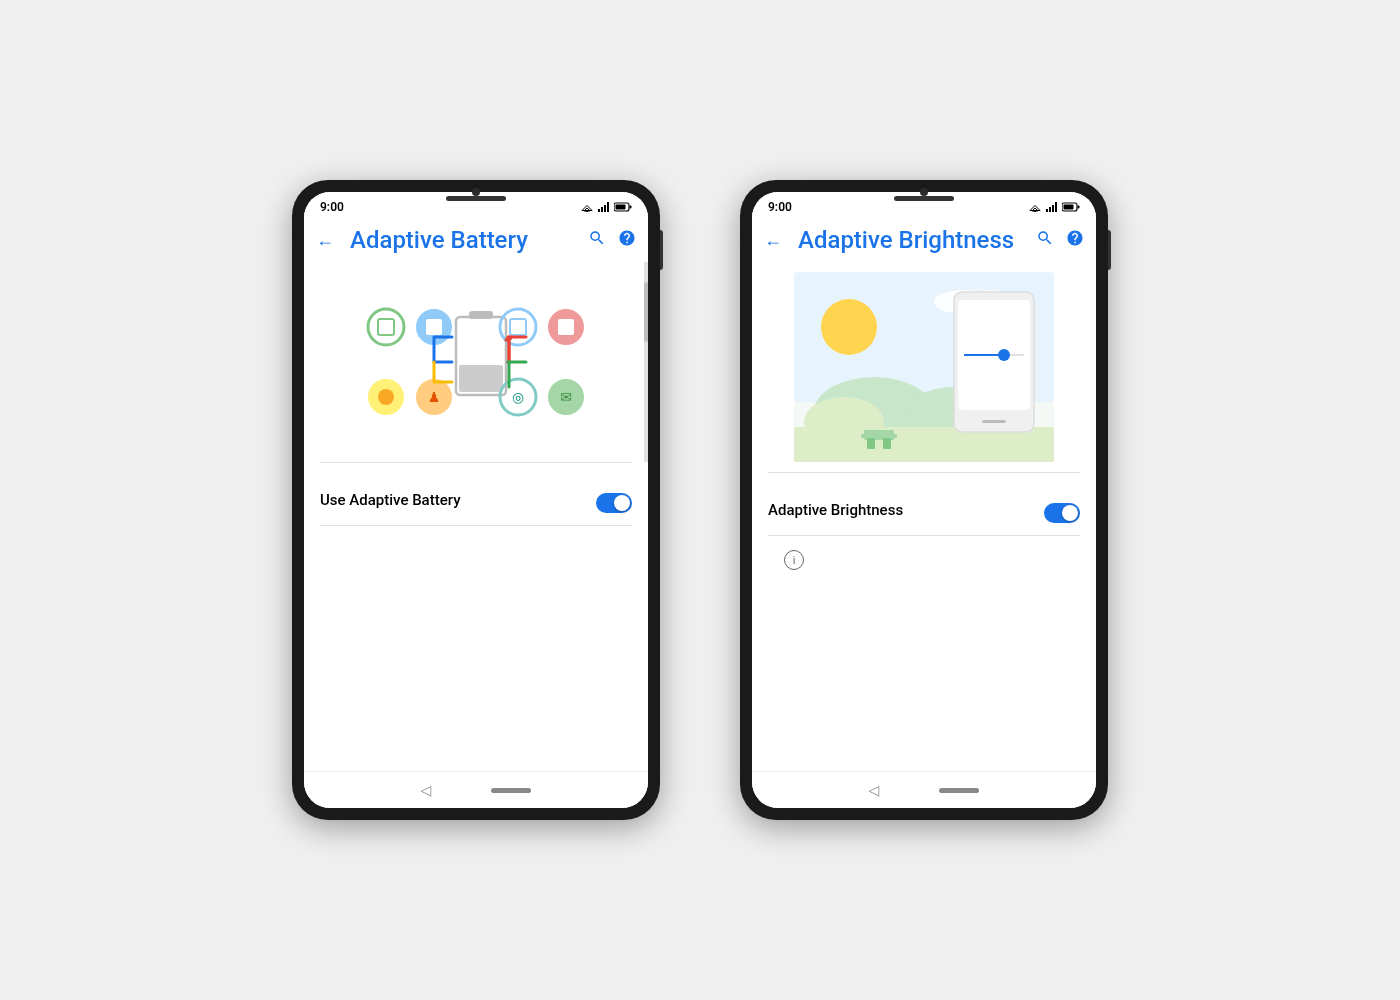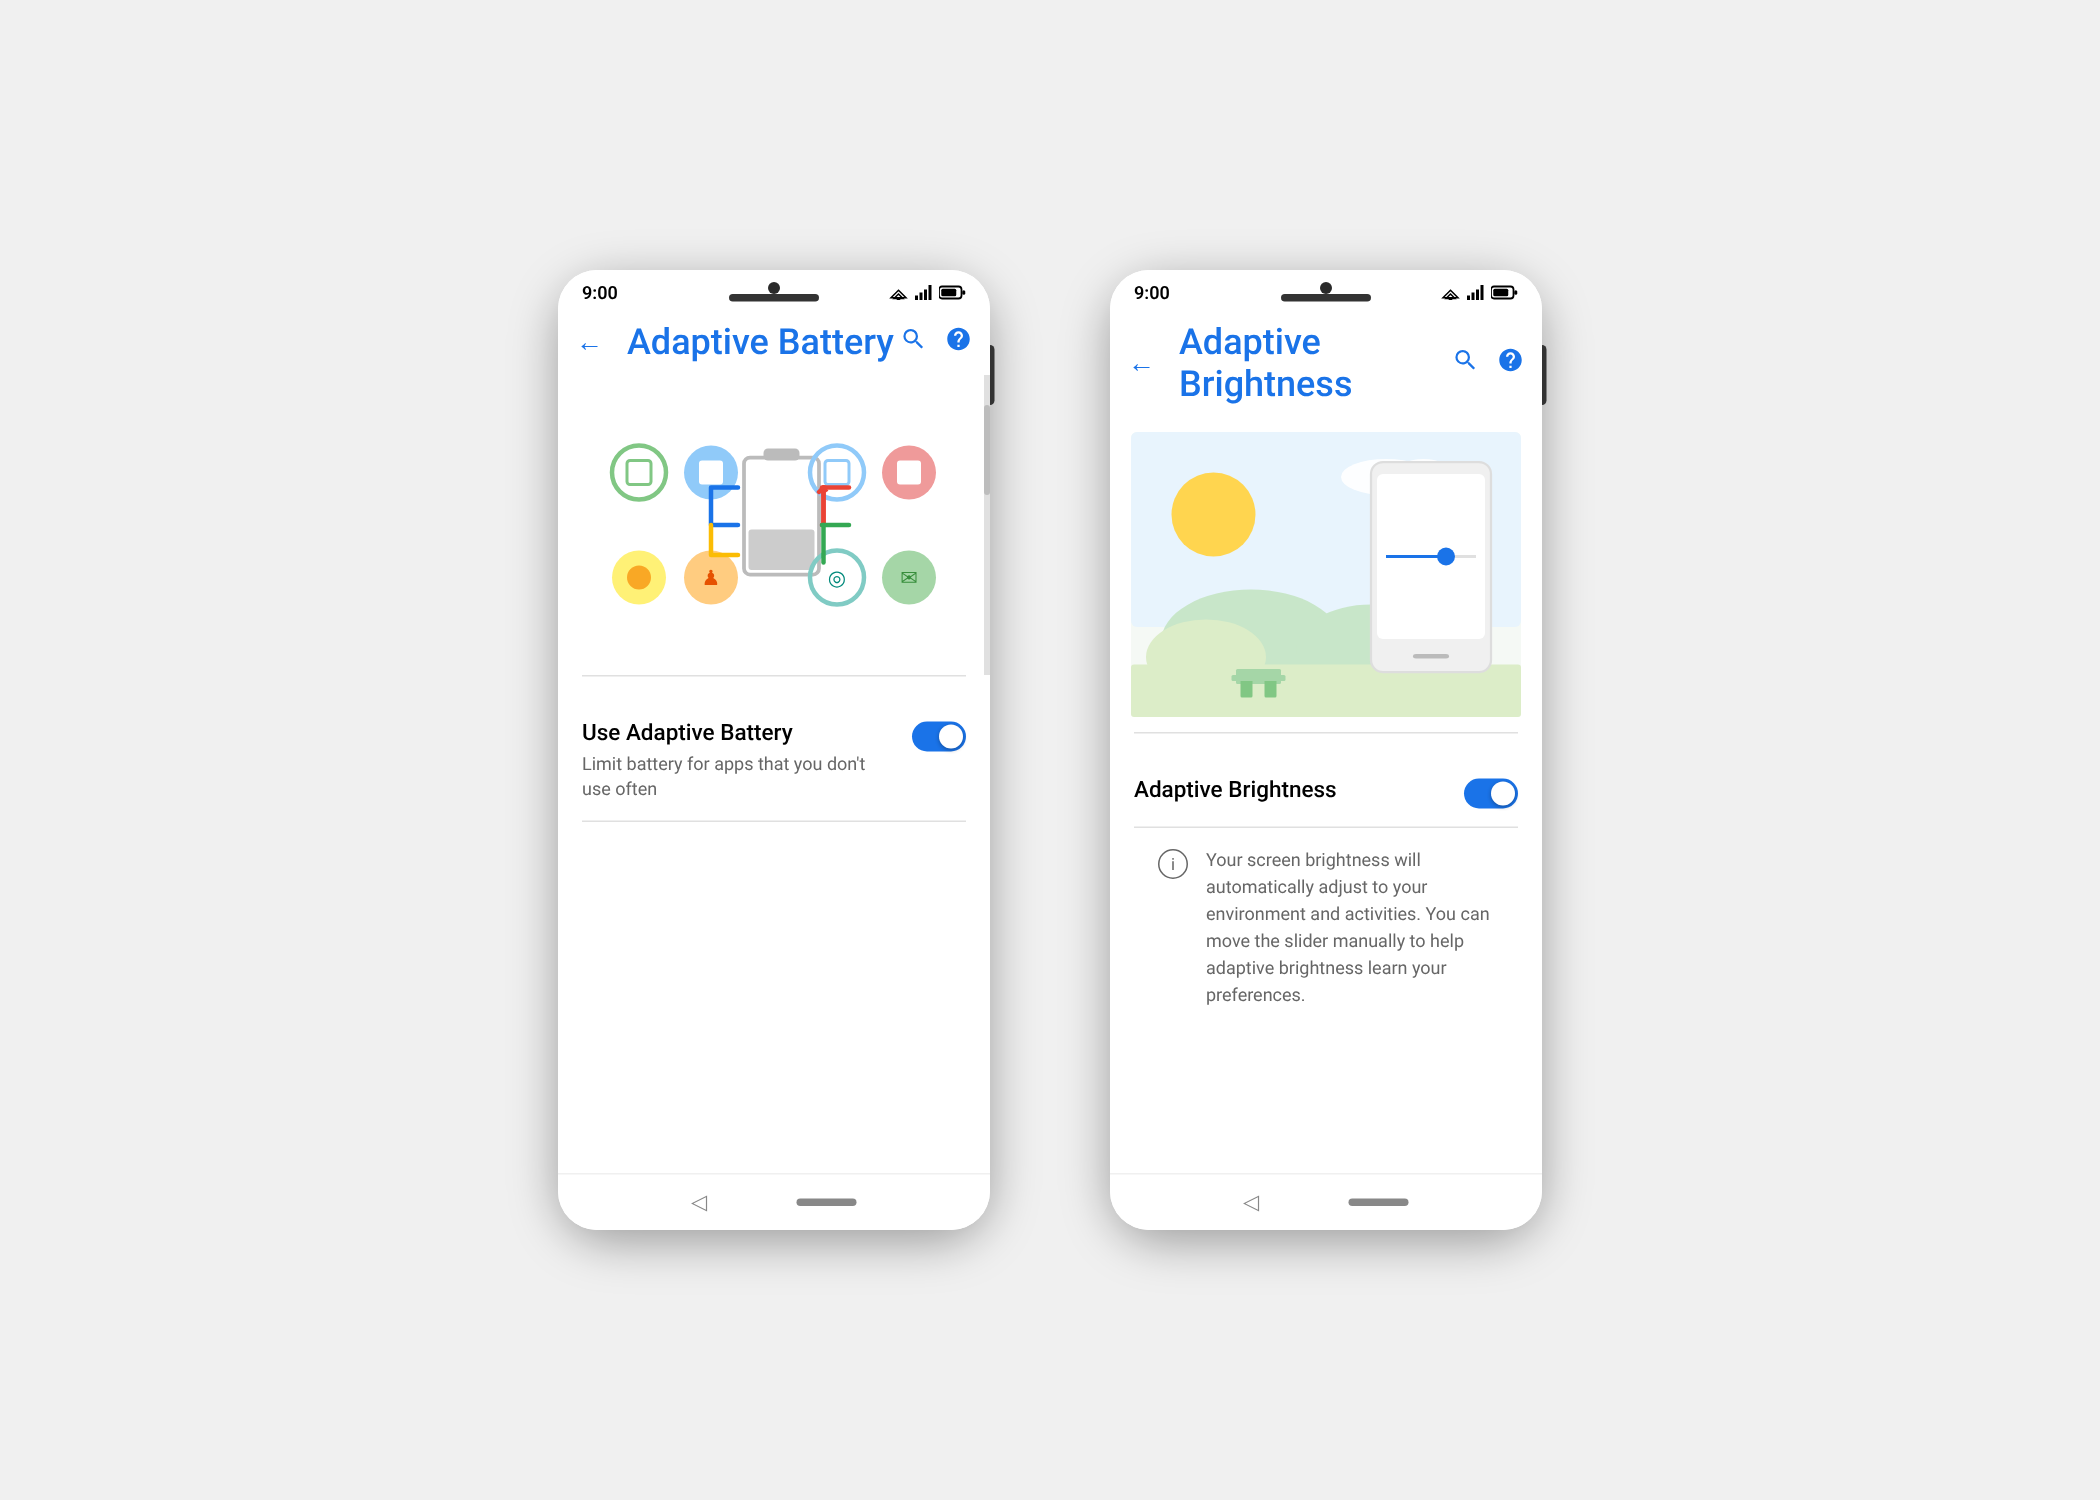--- a/index.html
+++ b/index.html
@@ -15,24 +15,25 @@
 
     .phones-container {
       display: flex;
       gap: 80px;
       align-items: center;
       justify-content: center;
     }
 
     
     .phone {
-      width: 288px;
+      width: 368px;
       height: 640px;
       background: #1a1a1a;
       border-radius: 36px;
+      padding: 12px;
       box-shadow: 0 8px 32px rgba(0,0,0,0.35);
       position: relative;
     }
 
     .phone-inner {
       width: 100%;
       height: 100%;
       background: #fff;
       border-radius: 26px;
       overflow: hidden;
@@ -373,21 +374,20 @@
         </div>
 
       </div>
 
       <div style="height:1px; background:#e0e0e0; margin: 0 16px;"></div>
 
       <div class="settings-section">
         <div class="settings-item">
           <div class="settings-item-text">
             <div class="settings-item-title">Use Adaptive Battery</div>
-            <div class="settings-item-desc">Limit battery for apps that you don't use often</div>
           </div>
           <div class="toggle on">
             <div class="toggle-knob"></div>
           </div>
         </div>
       </div>
 
       <div class="nav-bar">
         <span class="nav-back">◁</span>
         <div class="nav-home"></div>
@@ -483,21 +483,20 @@
           <div class="settings-item-text">
             <div class="settings-item-title">Adaptive Brightness</div>
           </div>
           <div class="toggle on">
             <div class="toggle-knob"></div>
           </div>
         </div>
 
         <div class="info-section">
           <div class="info-icon">i</div>
-          <div class="info-text">Your screen brightness will automatically adjust to your environment and activities. You can move the slider manually to help adaptive brightness learn your preferences.</div>
         </div>
       </div>
 
       <div class="nav-bar">
         <span class="nav-back">◁</span>
         <div class="nav-home"></div>
       </div>
 
     </div>
   </div>

